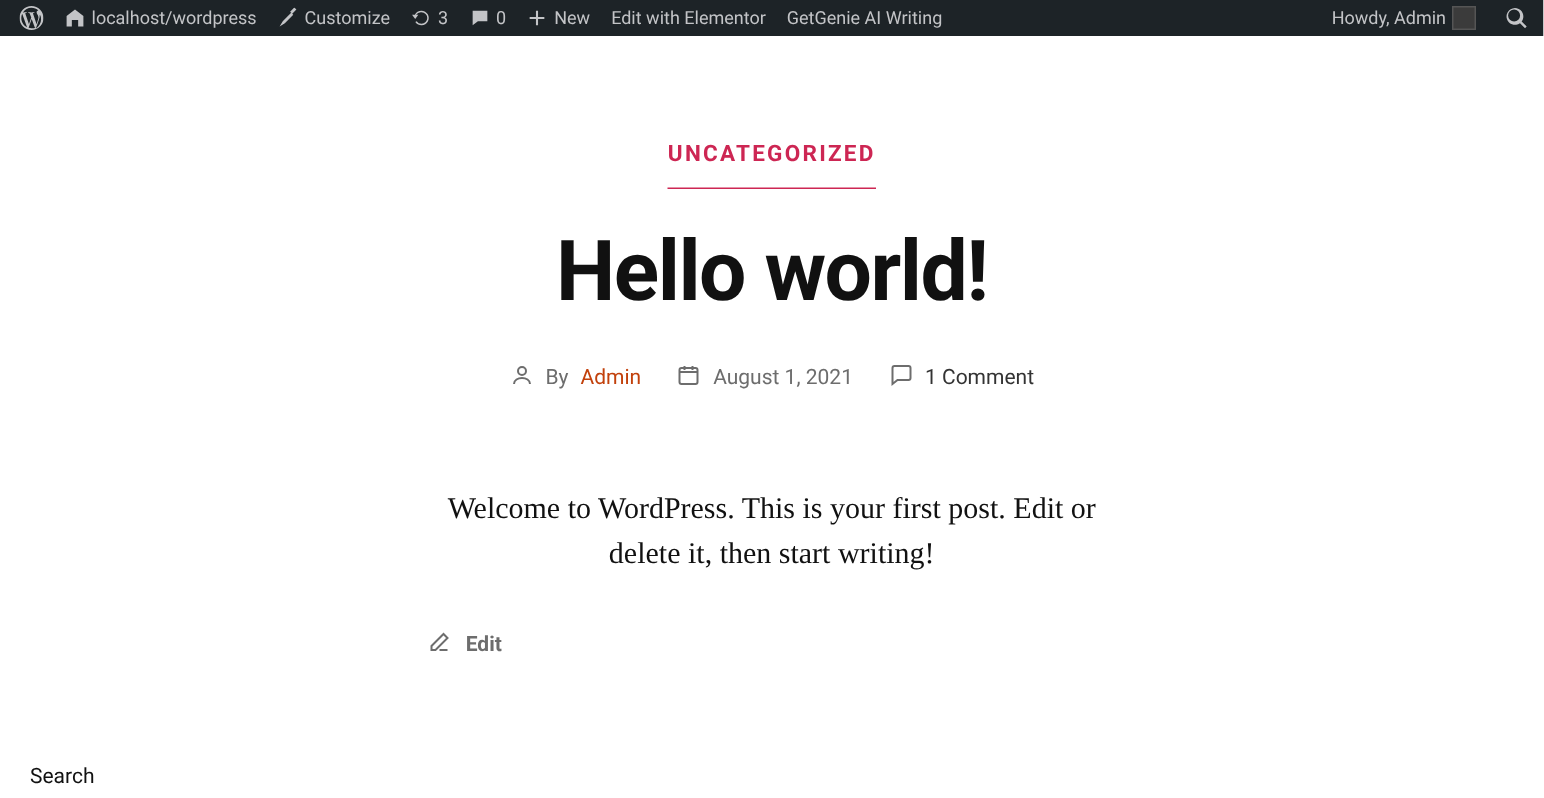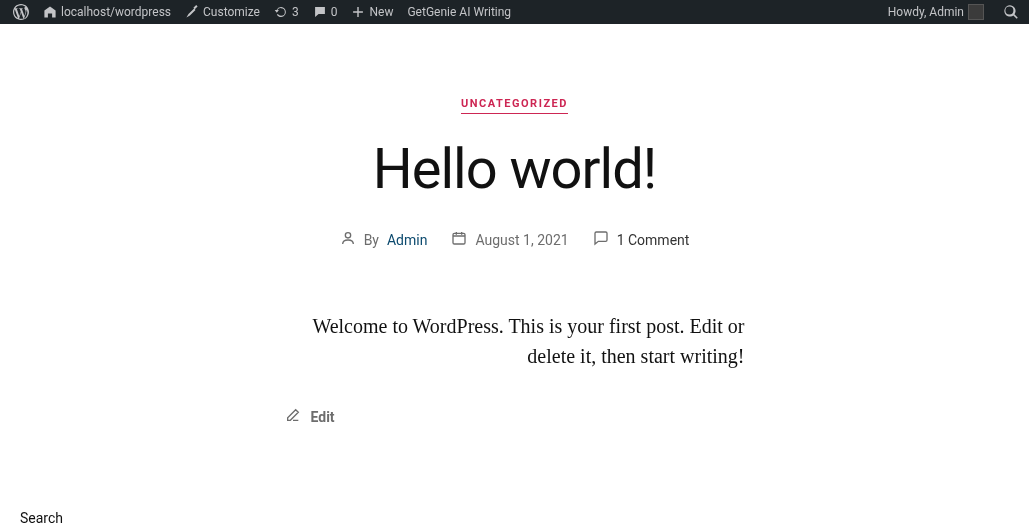--- a/index.html
+++ b/index.html
@@ -8,29 +8,29 @@
     
     .admin-bar { background: #1d2327; color: #c3c4c7; height: 24px; display: flex; align-items: center; font-size: 12px; padding: 0 6px; }
     .admin-bar-left { display: flex; align-items: center; gap: 0; }
     .admin-bar-right { margin-left: auto; display: flex; gap: 8px; }
     .ab-item { display: inline-flex; align-items: center; padding: 0 7px; height: 16px; color: #c3c4c7; cursor: pointer; gap: 4px; }
     .ab-icon { display: inline-flex; align-items: center; justify-content: center; }
     .avatar-box { width: 16px; height: 16px; background: #3b3b3b; border: 1px solid #555; display: inline-block; }
     
     
     .content { max-width: 640px; margin: 0 auto; padding-top: 68px; text-align: center; }
-    .category { color: #cd2653; font-size: 11px; font-weight: 700; letter-spacing: 1.5px; text-transform: uppercase; border-bottom: 1px solid #cd2653; display: inline-block; padding-bottom: 3px; cursor: pointer; text-align: right; }
-    .title { font-size: 56px; font-weight: 400; letter-spacing: -1px; margin-top: 22px; color: #111; }
+    .category { color: #cd2653; font-size: 15px; font-weight: 700; letter-spacing: 1.5px; text-transform: uppercase; border-bottom: 1px solid #cd2653; display: inline-block; padding-bottom: 14px; cursor: pointer; text-align: right; }
+    .title { font-size: 56px; font-weight: 700; letter-spacing: -1px; margin-top: 22px; color: #111; }
     .meta { display: flex; justify-content: center; align-items: center; gap: 24px; margin-top: 28px; color: #6d6d6d; font-size: 14px; }
     .meta-item { display: inline-flex; align-items: center; gap: 8px; }
     .meta-item svg { stroke: #6d6d6d; }
-    .author-name { color: #0c4a6e; }
+    .author-name { color: #c2410c; }
     .comment-link { color: #333; cursor: pointer; }
     
-    .body-text { max-width: 460px; margin: 62px auto 0; font-family: Georgia, "Times New Roman", serif; font-size: 20px; line-height: 1.5; text-align: right; color: #111; }
+    .body-text { max-width: 460px; margin: 62px auto 0; font-family: Georgia, "Times New Roman", serif; font-size: 20px; line-height: 1.5; text-align: center; color: #111; }
     .edit-row { max-width: 460px; margin: 36px auto 0; text-align: left; display: flex; align-items: center; gap: 10px; color: #6d6d6d; font-size: 14px; font-weight: bold; }
     .edit-row svg { stroke: #6d6d6d; }
     .edit-link { color: #6d6d6d; cursor: pointer; }
     
     .footer-search { position: absolute; left: 20px; bottom: 6px; font-size: 14px; color: #111; }
   </style>
 </head>
 <body>
 
 <div class="admin-bar">
@@ -74,20 +74,23 @@
       </span>
       <span>0</span>
     </span>
     <span class="ab-item">
       <span class="ab-icon">
         <svg width="14" height="14" viewBox="0 0 20 20" fill="#c3c4c7">
             <path d="M9 3h2v6h6v2h-6v6H9v-6H3V9h6z"></path>
           </svg>
       </span>
       <span>New</span>
+    </span>
+    <span class="ab-item">
+      <span>Edit with Elementor</span>
     </span>
     <span class="ab-item">
       <span>GetGenie AI Writing</span>
     </span>
   </div>
   <div class="admin-bar-right">
     <span class="ab-item">
       <span>Howdy, Admin</span>
       <span class="avatar-box"></span>
     </span>

